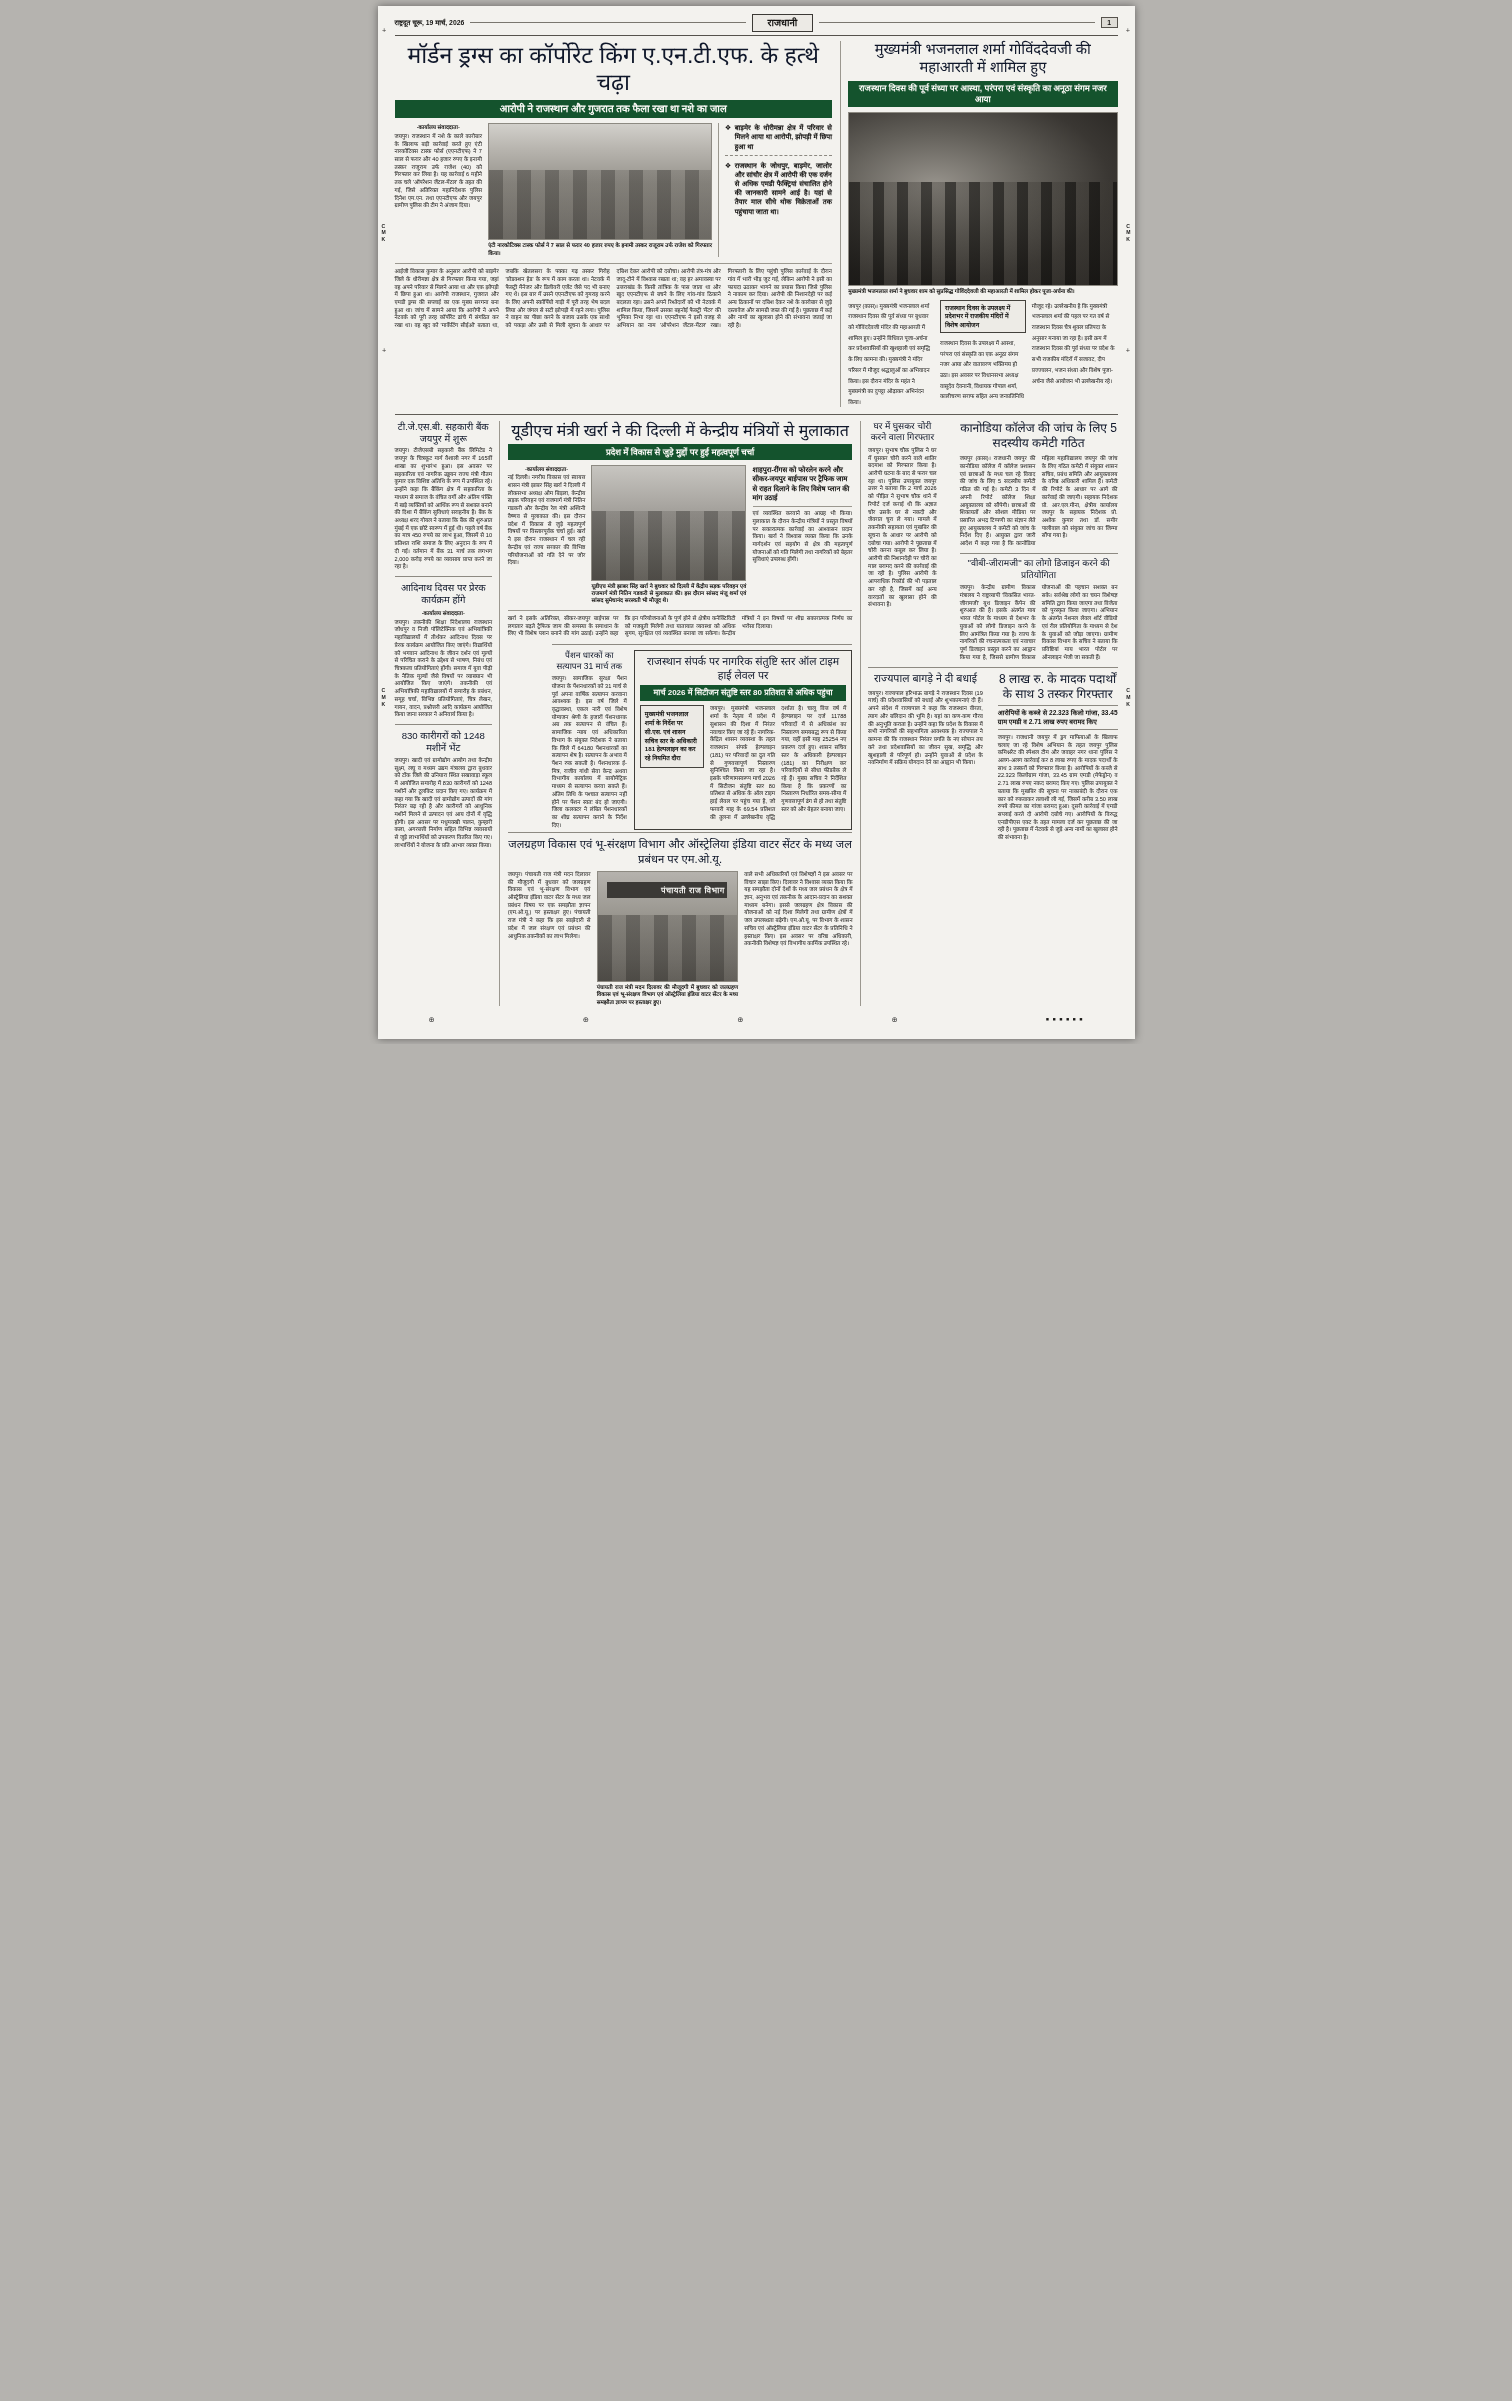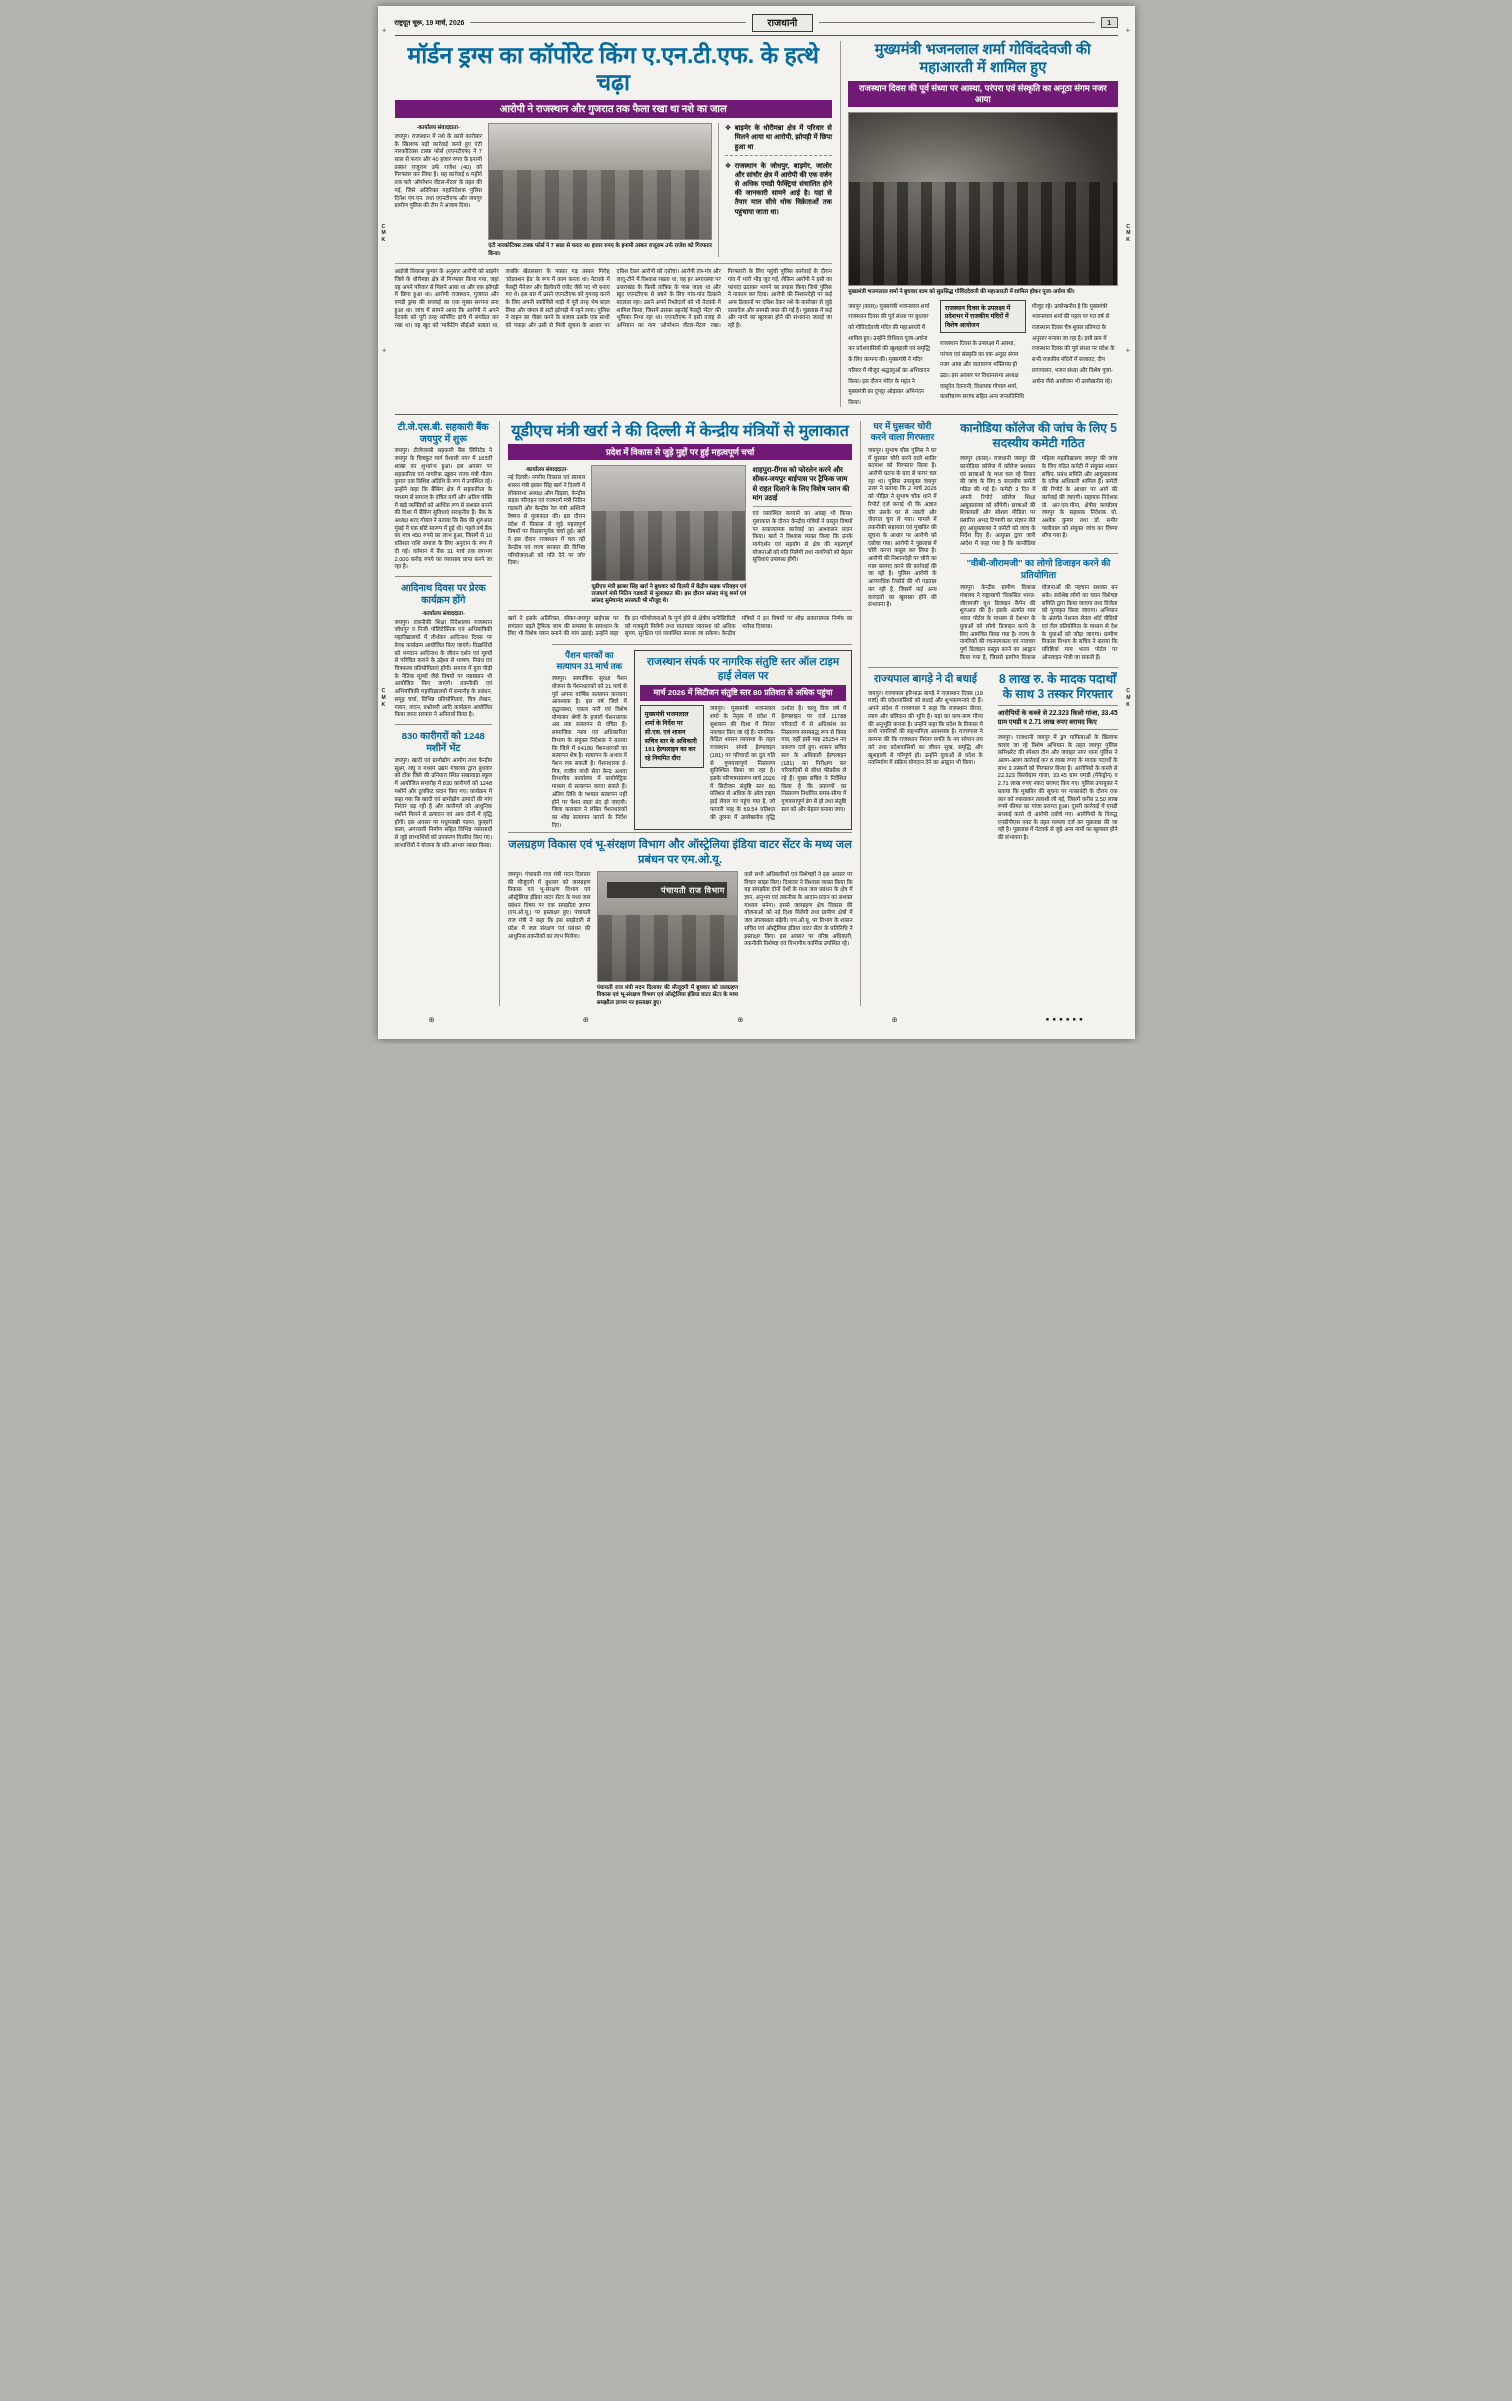--- a/index.html
+++ b/index.html
@@ -19,25 +19,25 @@
   
   header { display:flex; align-items:center; gap:5.6px; border-bottom:0.8px solid #56534d; padding-bottom:2.8px; }
   .mast-left { font-size:6.8px; font-weight:bold; white-space:nowrap; }
   .mast-line { flex:1; border-top:0.6px solid #7a776f; height:0; }
   .mast-center { border:0.8px solid #3c3a36; padding:1.7px 14.7px; font-size:9.6px; font-weight:bold; background:#eceae5; }
   .mast-right { border:0.6px solid #56534d; background:#dedcd6; padding:1.1px 5.6px; font-size:6.8px; font-weight:bold; }
 
   
   .body { font-size:5.6px; line-height:1.38; text-align:justify; }
   .byline { text-align:center; font-weight:bold; font-size:5.6px; margin-bottom:1.7px; }
-  .bar { background:#701a75; color:#fbfaf7; font-weight:bold; text-align:center; padding:2.8px 5.6px; line-height:1.25; }
+  .bar { background:#14532d; color:#fbfaf7; font-weight:bold; text-align:center; padding:2.8px 5.6px; line-height:1.25; }
   .caption { font-weight:bold; font-size:5.6px; line-height:1.3; text-align:justify; padding-top:2.3px; }
   .cols2{ column-count:2; column-gap:6.2px; } .cols3{ column-count:3; column-gap:6.2px; } .cols4{ column-count:4; column-gap:6.8px; }
   .rule { border:0; border-top:0.6px solid #8d8a82; margin:5.1px 0; }
-  h1,h2,h3,h4 { font-weight:bold; color:#0369a1; }
+  h1,h2,h3,h4 { font-weight:normal; color:#0f172a; }
 
   
   .photo { position:relative; width:100%; overflow:hidden; border:0.6px solid #8d8a82; }
   .photo::after { content:""; position:absolute; left:0; right:0; bottom:0; height:60%;
     background:repeating-linear-gradient(90deg, rgba(35,33,30,.55) 0 13.6px, rgba(80,77,72,.35) 13.6px 28px);
     opacity:.75; }
   .photo-group { height:117px; background:linear-gradient(180deg,#d2d0cb 0%,#b7b4ae 22%,#95928b 52%,#76736d 100%); }
   .photo-dark { height:174px; background:radial-gradient(ellipse at 32% 42%, #97938c 0%, #615e58 38%, #3a3733 68%, #23211e 100%); }
   .photo-dark::after { opacity:.9; background:repeating-linear-gradient(90deg, rgba(15,14,12,.7) 0 11.3px, rgba(60,57,52,.4) 11.3px 24px); }
   .photo-udh { height:116px; background:linear-gradient(180deg,#c7c5c0 0%,#a8a5a0 35%,#82807a 75%,#6b6862 100%); }

